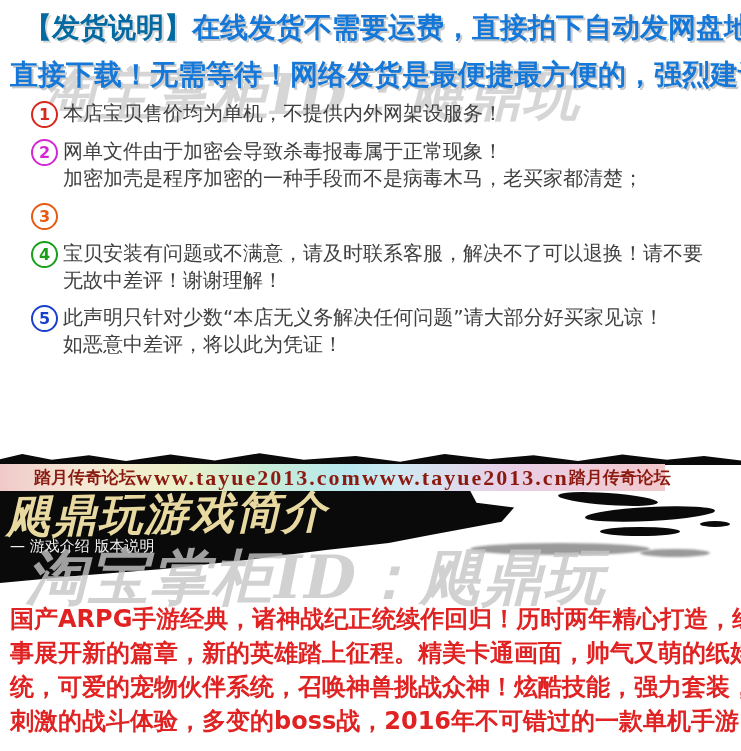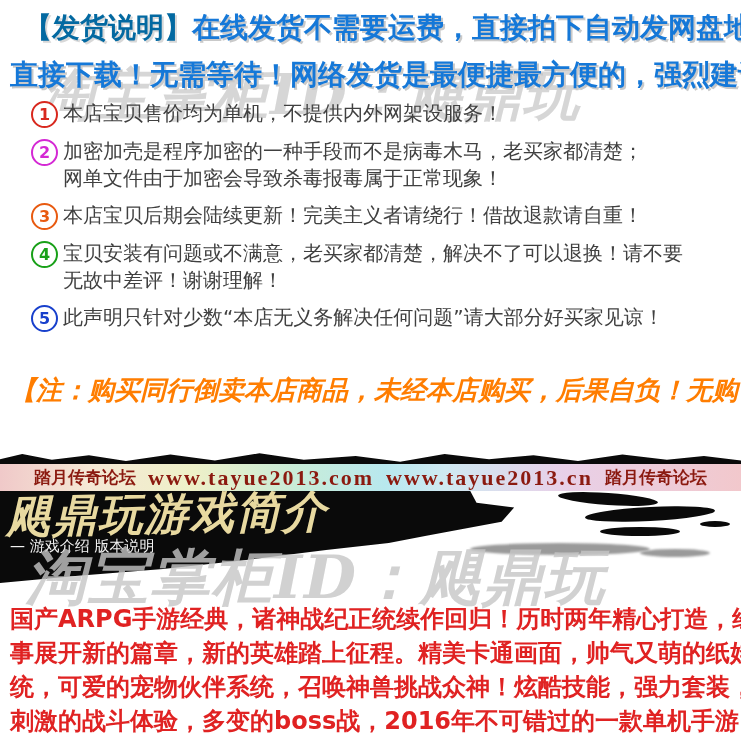--- a/index.html
+++ b/index.html
@@ -37,21 +37,21 @@
   .c5{color:#1840cc;border-color:#1840cc;}
   .n-lines{margin-left:5px;color:#404040;font-size:20px;line-height:27px;white-space:nowrap;}
   
   .note{position:absolute;top:370px;left:10px;right:6px;z-index:3;
     color:#ff7d00;font-size:26px;font-weight:bold;font-style:italic;
     line-height:41px;white-space:nowrap;}
   
   .torn{position:absolute;left:0;top:452px;width:100%;height:13px;background:#0a0a0a;z-index:2;
     clip-path:polygon(0 55%,3% 15%,7% 60%,12% 25%,17% 70%,23% 20%,29% 65%,35% 10%,41% 60%,48% 30%,54% 75%,60% 15%,66% 55%,72% 25%,78% 70%,84% 20%,90% 60%,95% 30%,100% 65%,100% 100%,0 100%);}
   .banner{
-    position:absolute;left:0;top:464px;width:741px;height:27px;z-index:3;
+    position:absolute;left:0;top:464px;width:665px;height:27px;z-index:3;
     display:flex;align-items:center;justify-content:space-between;
     box-sizing:border-box;padding:0 34px;
     background:linear-gradient(90deg,#f0c9c9 0%,#f5e8d5 12%,#eef0c8 26%,#c8ecd8 40%,#b8e8ee 52%,#cfe9f2 60%,#e8d0e8 76%,#f2c8cc 100%);
     color:#8b1a10;font-weight:bold;font-size:17px;white-space:nowrap;
   }
   .banner .url{font-family:"Liberation Serif",serif;font-size:22px;letter-spacing:2px;}
   
   .brush{position:absolute;left:0;top:491px;width:627px;height:118px;z-index:1;}
   .brush-ink{
     position:absolute;left:0;top:0;width:100%;height:100%;background:#0a0a0a;
@@ -92,47 +92,46 @@
   <div class="notice">
     <div class="n-item">
       <span class="cnum c1">1</span>
       <div class="n-lines">
         <div>本店宝贝售价均为单机，不提供内外网架设服务！</div>
       </div>
     </div>
     <div class="n-item">
       <span class="cnum c2">2</span>
       <div class="n-lines">
+        <div>网单文件由于加密会导致杀毒报毒属于正常现象！</div>
         <div>加密加壳是程序加密的一种手段而不是病毒木马，老买家都清楚；</div>
-        <div>网单文件由于加密会导致杀毒报毒属于正常现象！</div>
       </div>
     </div>
     <div class="n-item">
       <span class="cnum c3">3</span>
       <div class="n-lines">
-        <div>本店宝贝后期会陆续更新！完美主义者请绕行！借故退款请自重！</div>
       </div>
     </div>
     <div class="n-item">
       <span class="cnum c4">4</span>
       <div class="n-lines">
-        <div>宝贝安装有问题或不满意，老买家都清楚，解决不了可以退换！请不要</div>
+        <div>宝贝安装有问题或不满意，请及时联系客服，解决不了可以退换！请不要</div>
         <div>无故中差评！谢谢理解！</div>
       </div>
     </div>
     <div class="n-item">
       <span class="cnum c5">5</span>
       <div class="n-lines">
         <div>此声明只针对少数“本店无义务解决任何问题”请大部分好买家见谅！</div>
+        <div>如恶意中差评，将以此为凭证！</div>
       </div>
     </div>
   </div>
 
   <div class="note">
-    <div>【注：购买同行倒卖本店商品，未经本店购买，后果自负！无购</div>
   </div>
 
   <div class="torn"></div>
 
   <div class="banner">
     <span>踏月传奇论坛</span>
     <span class="url">www.tayue2013.com</span>
     <span class="url">www.tayue2013.cn</span>
     <span>踏月传奇论坛</span>
   </div>

